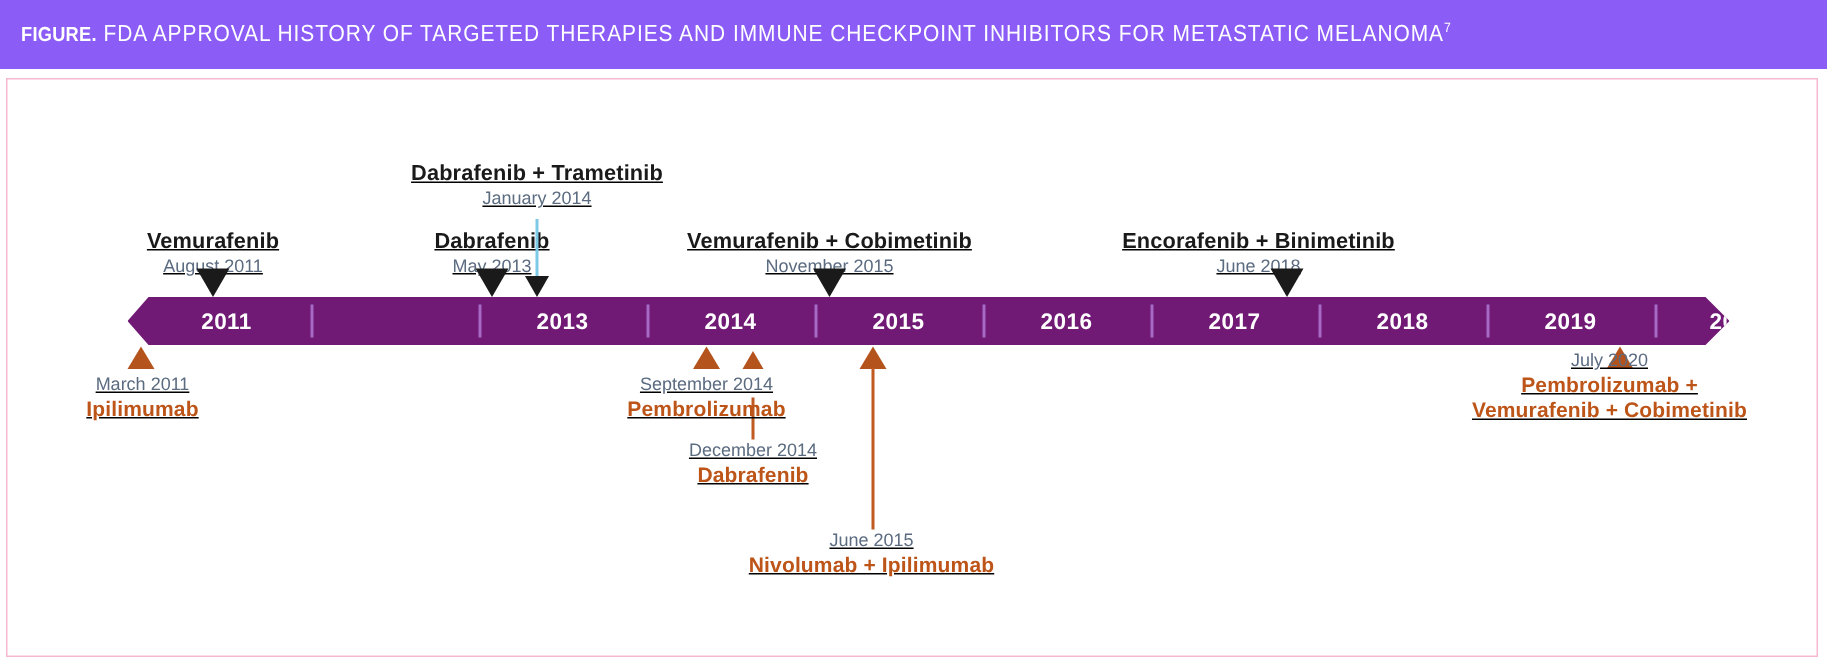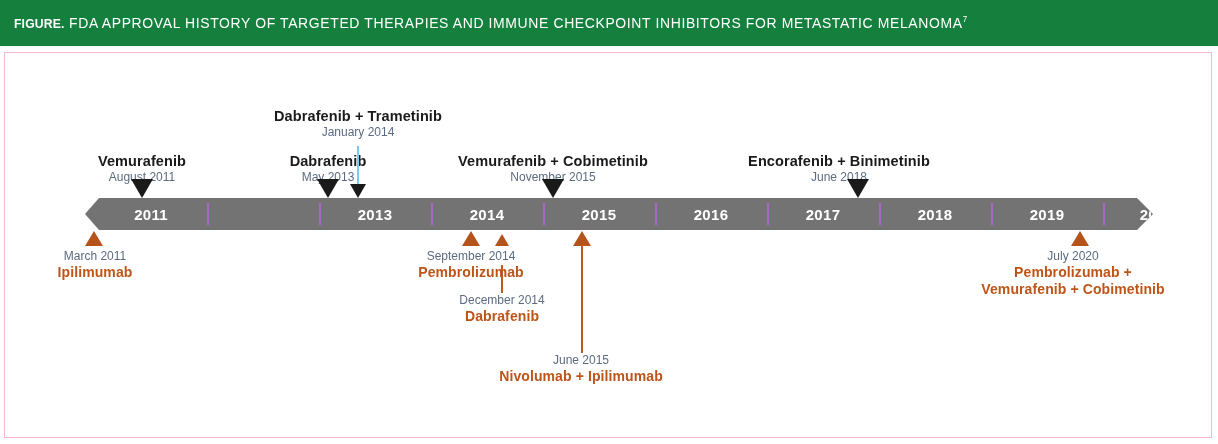--- a/index.html
+++ b/index.html
@@ -8,21 +8,21 @@
     width:1218px;height:444px;
     background:#ffffff;
     font-family:"Liberation Sans","DejaVu Sans",sans-serif;
     overflow:hidden;
   }
   .figure-wrap{position:relative;width:1218px;height:444px;}
 
   
   .fig-header{
     position:absolute;left:0;top:0;width:1218px;height:46px;
-    background:#15803d;
+    background:#8b5cf6;
     display:flex;align-items:center;
   }
   .fig-header-text{
     margin-left:14px;
     color:#ffffff;
     font-size:15.5px;
     letter-spacing:0.7px;
     font-family:"Liberation Sans Narrow","Liberation Sans",sans-serif;
     transform:scaleX(0.90);
     transform-origin:left center;
@@ -38,21 +38,21 @@
     width:1208px;height:386px;
     border:1.5px solid #f6b8d0;
     background:#ffffff;
     box-sizing:border-box;
   }
 
   
   .timeline-bar{
     position:absolute;left:84px;top:197px;
     width:1068px;height:32px;
-    background:#737373;
+    background:#701a75;
     clip-path:polygon(14px 0,1052px 0,1068px 16px,1052px 32px,14px 32px,0 16px);
     text-align:right;
   }
   .year-cell{
     position:absolute;top:0;height:32px;
     display:flex;align-items:center;justify-content:center;
     color:#ffffff;font-weight:bold;font-size:15px;
     letter-spacing:0.3px;
   }
   .year-div{
@@ -85,21 +85,21 @@
     border-bottom:15px solid #b4531b;
   }
   .tri-up.small{
     border-left-width:7px;border-right-width:7px;border-bottom-width:12px;
   }
   .conn-orange{
     position:absolute;width:2px;background:#bf5a22;
   }
 
   
-  .lbl{position:absolute;text-align:center;white-space:nowrap;}
+  .lbl{position:absolute;text-align:center;white-space:nowrap;text-decoration:underline;}
   .lbl .drug-top{
     font-weight:bold;font-size:14.5px;color:#1a1a1a;
     letter-spacing:0.1px;line-height:17px;
   }
   .lbl .date{
     font-size:12px;color:#5b6b80;line-height:15px;
   }
   .lbl .drug-bot{
     font-weight:bold;font-size:14px;color:#bd5418;
     letter-spacing:0.1px;line-height:17px;
@@ -195,20 +195,20 @@
     <div class="lbl" style="left:427px;top:240px;width:140px;">
       <div class="date">December 2014</div>
       <div class="drug-bot">Dabrafenib</div>
     </div>
 
     <div class="lbl" style="left:446px;top:300px;width:260px;">
       <div class="date">June 2015</div>
       <div class="drug-bot">Nivolumab + Ipilimumab</div>
     </div>
 
-    <div class="lbl" style="left:935px;top:196px;width:266px;">
+    <div class="lbl" style="left:935px;top:180px;width:266px;">
       <div class="date">July 2020</div>
       <div class="drug-bot">Pembrolizumab +</div>
       <div class="drug-bot">Vemurafenib + Cobimetinib</div>
     </div>
 
   </div>
 </div>
 
 </body></html>

